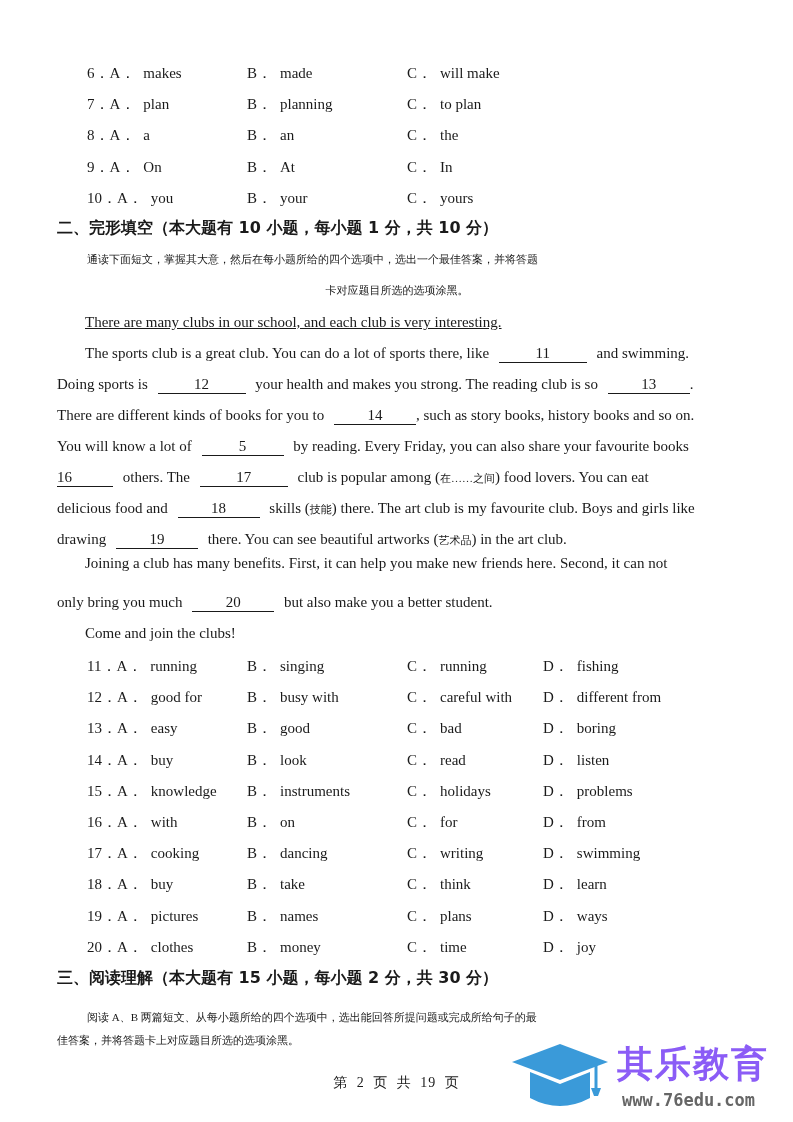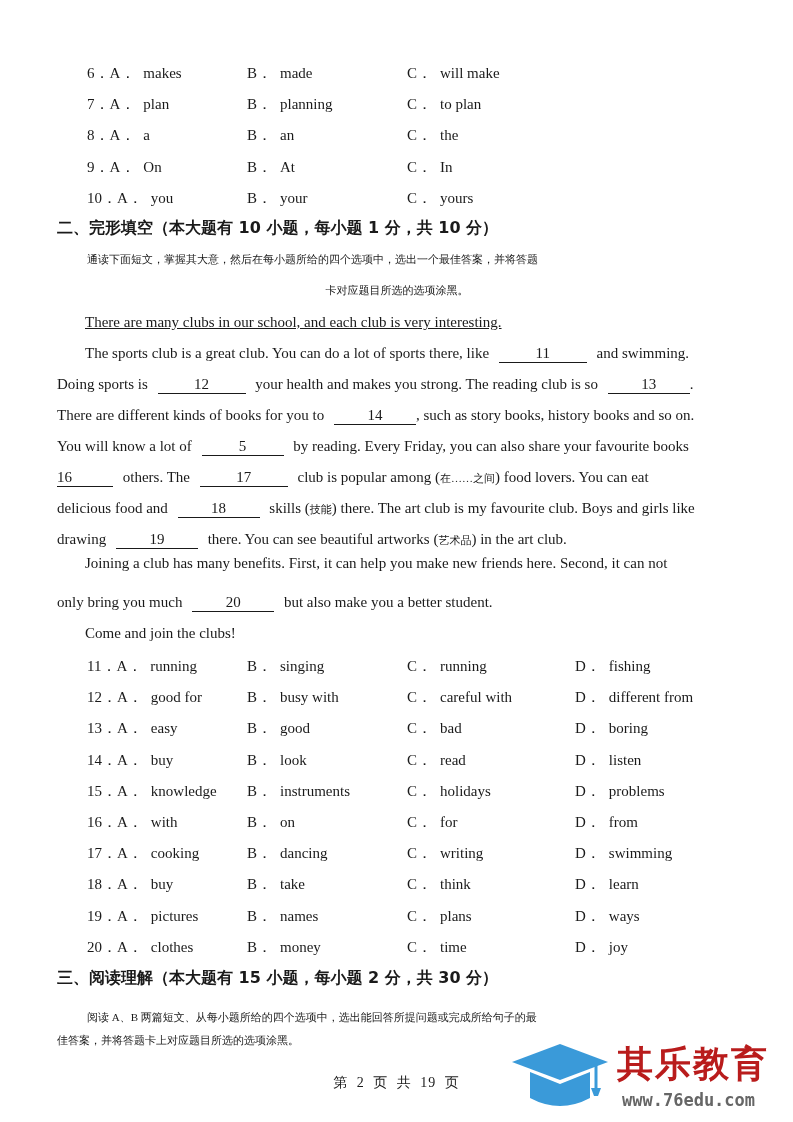--- a/index.html
+++ b/index.html
@@ -9,21 +9,21 @@
       color: #1a1a1a; font-size: 15px;
     }
     .page { position: absolute; left: 57px; top: 0; width: 680px; }
     .opt-row { position: absolute; left: 0; height: 20px; line-height: 20px; white-space: nowrap; }
     .opt { position: absolute; top: 0; white-space: nowrap; margin-left: 30px; }
     .qnum { display: inline-block; }
     .letter { display: inline-block; margin-right: 8px; }
     .c0 { left: 0; }
     .c1 { left: 160px; }
     .c2 { left: 320px; }
-    .c3 { left: 488px; text-align: right; }
+    .c3 { left: 456px; text-align: right; }
     .section-title {
       position: absolute; left: 0; font-weight: bold; font-size: 16px;
       font-family: "DejaVu Sans", sans-serif; letter-spacing: 0px; white-space: nowrap;
     }
     .para {
       position: absolute; left: 0; width: 680px; line-height: 31px;
       white-space: nowrap; font-size: 15px;
     }
     .indent { padding-left: 28px; }
     .cn { font-family: Liberation Serif, serif; font-size: 11px; }
@@ -34,21 +34,21 @@
     .blank.w88 { width: 88px; }
     .blank.w82 { width: 82px; }
     .blank.w16 { width: 56px; text-align: left; margin-left: 0; }
     .footer {
       position: absolute; top: 1074px; left: 0; width: 793px; text-align: center;
       font-size: 14px; word-spacing: 4px; letter-spacing: 1px;
     }
     .logo { position: absolute; left: 510px; top: 1038px; width: 280px; height: 80px; }
     .logo-cn {
       position: absolute; left: 107px; top: 2px; font-family: "DejaVu Sans", sans-serif;
-      font-weight: bold; font-size: 36px; color: #b91c1c; letter-spacing: 2px; white-space: nowrap;
+      font-weight: bold; font-size: 36px; color: #8b5cf6; letter-spacing: 2px; white-space: nowrap;
     }
     .logo-url {
       position: absolute; left: 112px; top: 52px; font-family: "DejaVu Sans Mono", monospace;
       font-weight: bold; font-size: 17px; color: #666666; white-space: nowrap;
     }
   </style>
 </head>
 <body>
 
 <div class="page">

